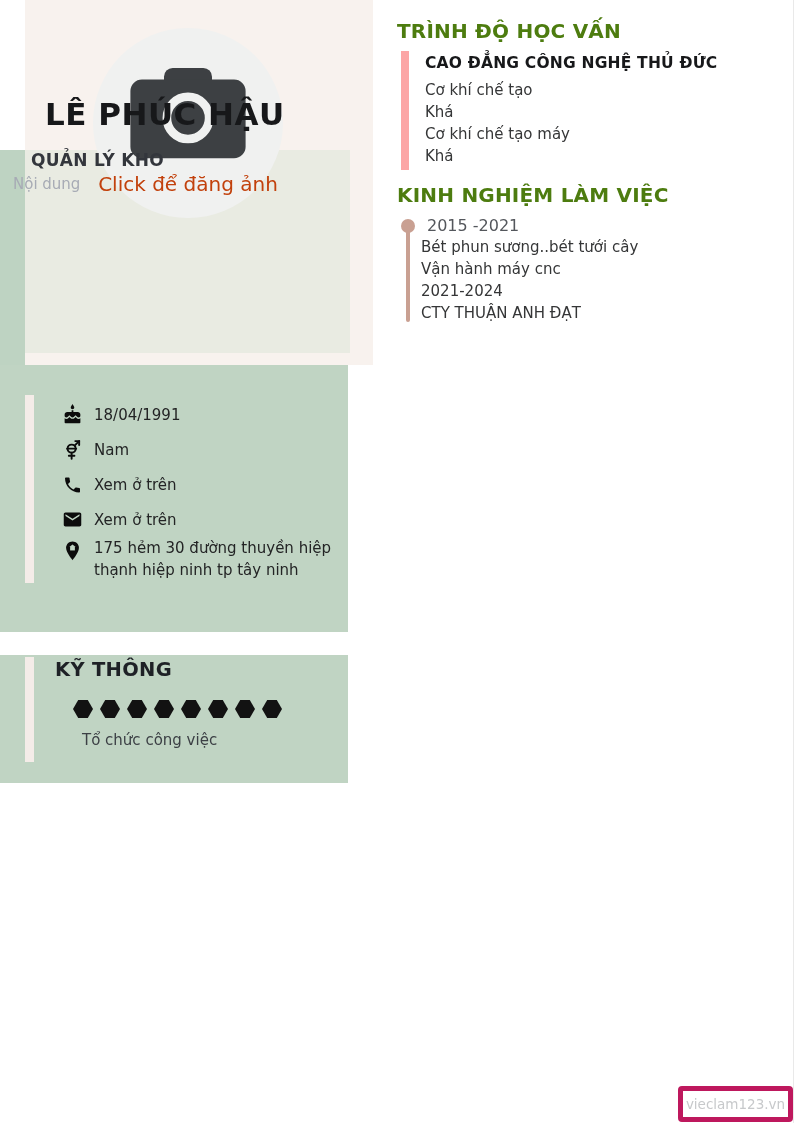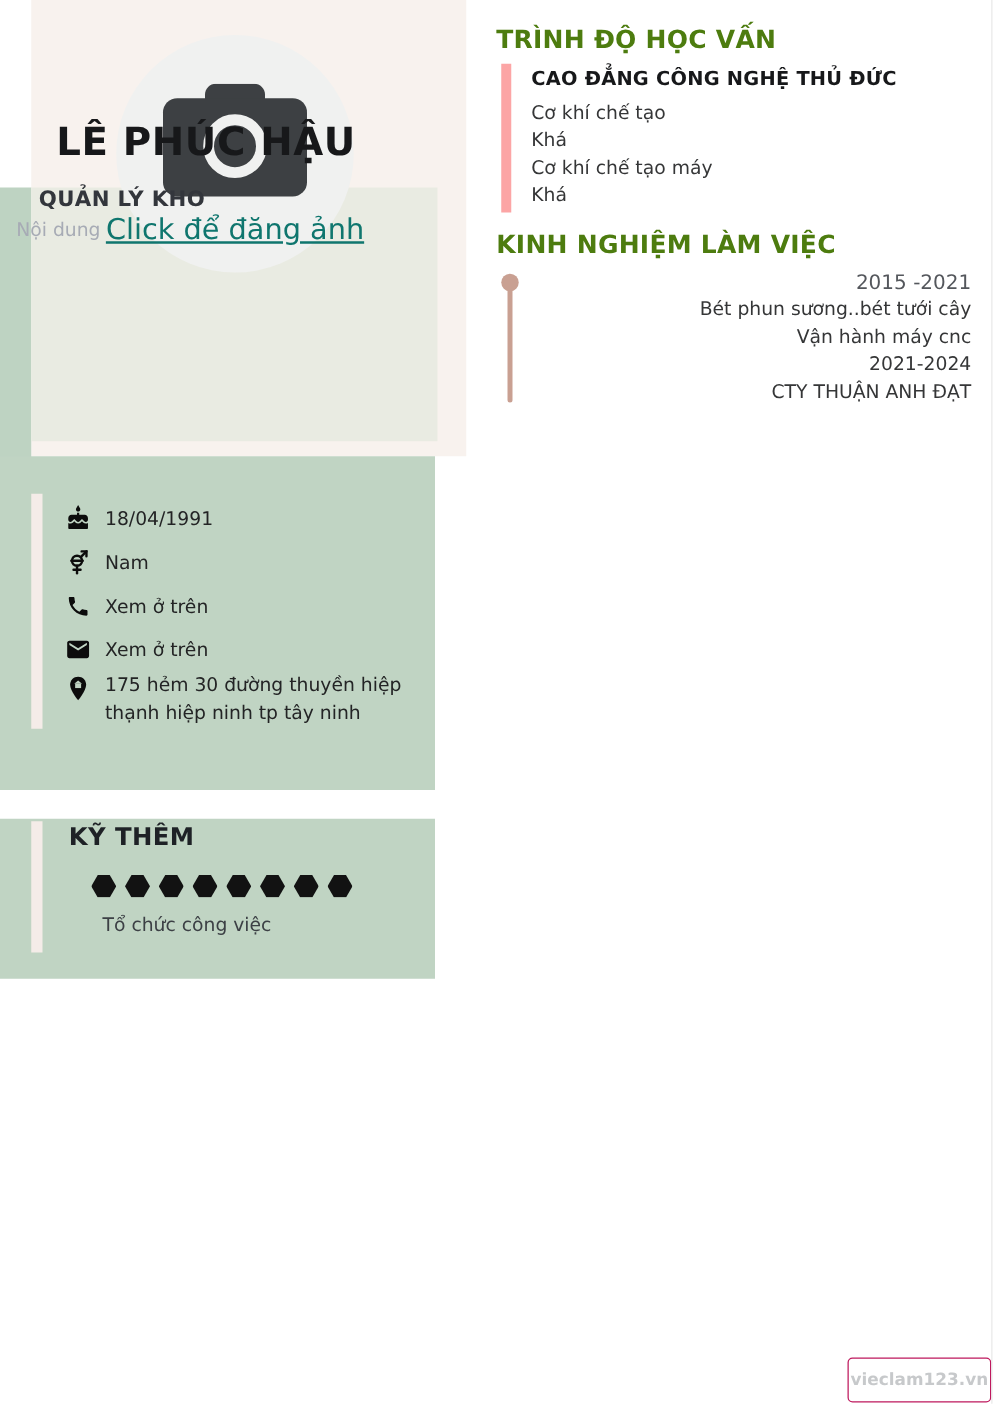--- a/index.html
+++ b/index.html
@@ -22,31 +22,31 @@
   .skills-panel{ left:0;     top:655px; width:348px; height:128px; background:#c0d4c3; }
 
   
   .avatar {
     left:93px; top:28px; width:190px; height:190px;
     border-radius:50%; background:#f0f1f0;
     display:flex; flex-direction:column; align-items:center; justify-content:center;
     cursor:pointer;
   }
   .avatar .cam { margin-top:18px; }
-  .avatar .hint { margin-top:8px; font-size:23px; color:#0f766e; white-space:nowrap;text-decoration:underline; }
+  .avatar .hint { margin-top:8px; font-size:20px; color:#c2410c; white-space:nowrap; }
 
   
   .cv-name  { left:45px; top:96px;  font-size:31px; font-weight:bold; color:#17181a; letter-spacing:.5px; white-space:nowrap; }
   .cv-title { left:31px; top:150px; font-size:17px; font-weight:bold; color:#33363c; letter-spacing:.3px; }
   .cv-summary { left:13px; top:175px; font-size:15px; color:#a7abb5; }
 
   
   .accent-bar { background:#f4ece8; }
   .info-bar   { left:25px; top:395px; width:9px; height:188px; }
-  .info-list  { left:52px; top:397px; width:280px; }
+  .info-list  { left:62px; top:397px; width:280px; }
   .info-row   { display:flex; align-items:center; min-height:35px; }
   .info-row.top { align-items:flex-start; }
   .info-row.top svg { margin-top:3px; }
   .info-row svg { flex:0 0 21px; }
   .info-row span { margin-left:11px; font-size:15px; color:#232425; line-height:22px; max-width:238px; }
 
   
   .skills-bar   { left:25px; top:657px; width:9px; height:105px; }
   .skills-head  { left:55px; top:658px; font-size:19.5px; font-weight:bold; color:#1e2126; letter-spacing:.3px; }
   .skill-dots   { left:73px; top:700px; display:flex; gap:7px; }
@@ -63,39 +63,39 @@
     line-height:30px;
   }
   .sec-block {
     border-left:8px solid #fca5a5;
     padding:3px 0 3px 16px;
     margin:5px 0 10px 4px;
   }
   .sub-bold { font-size:15.5px; font-weight:bold; color:#17181a; margin-bottom:7px; letter-spacing:.2px; }
   .body-line { font-size:15px; line-height:22px; color:#353637; }
 
-  .timeline { position:relative; padding-left:24px; margin:6px 0 10px 0;text-align:right; }
+  .timeline { position:relative; padding-left:24px; margin:6px 0 10px 0; }
   .timeline::before {
     content:""; position:absolute; left:9px; top:14px; bottom:2px;
     width:4px; background:#c9a092; border-radius:2px;
   }
   .timeline .dot {
     position:absolute; left:4px; top:3px; width:14px; height:14px;
     border-radius:50%; background:#c9a092;
   }
   .tl-date { font-size:16px; color:#54575c; padding-left:6px; line-height:20px; }
   .tl-company { font-size:15.5px; font-weight:bold; color:#17181a; margin:9px 0 7px 0; letter-spacing:.2px; }
 
   .addl-text { font-size:15px; line-height:22px; color:#353637; max-width:352px; }
 
   
   .watermark-box {
     left:678px; top:1086px; width:115px; height:36px;
-    background:#fff; border:1px solid #be185d; border-radius:4px;
-    display:flex; align-items:center; justify-content:center;font-weight:bold;
+    background:#fff; border:5px solid #be185d; border-radius:4px;
+    display:flex; align-items:center; justify-content:center;
   }
   .watermark-box span { font-size:13.5px; color:#c7c9cb; }
 
   svg .ink { fill:#0c0c0c; }
 </style>
 </head>
 <body>
 
 <div class="abs pink-band"></div>
 <div class="abs left-strip"></div>
@@ -156,21 +156,21 @@
     <svg width="20" height="22" viewBox="0 0 22 24">
       <path class="ink" d="M11 1.5C7 1.5 4 4.6 4 8.5c0 5.2 7 13.5 7 13.5s7-8.3 7-13.5c0-3.9-3-7-7-7z"></path>
       <polygon points="11,4.8 7.6,7.6 14.4,7.6" fill="#c0d4c3"></polygon>
       <rect x="8.4" y="7.6" width="5.2" height="3.8" fill="#c0d4c3"></rect>
     </svg>
     <span>175 hẻm 30 đường thuyền hiệp thạnh hiệp ninh tp tây ninh</span>
   </div>
 </div>
 
 <div class="abs accent-bar skills-bar"></div>
-<div class="abs skills-head">KỸ THÊM</div>
+<div class="abs skills-head">KỸ THÔNG</div>
 <div class="abs skill-dots">
     <span class="hex"></span>
     <span class="hex"></span>
     <span class="hex"></span>
     <span class="hex"></span>
     <span class="hex"></span>
     <span class="hex"></span>
     <span class="hex"></span>
     <span class="hex"></span>
   </div>

